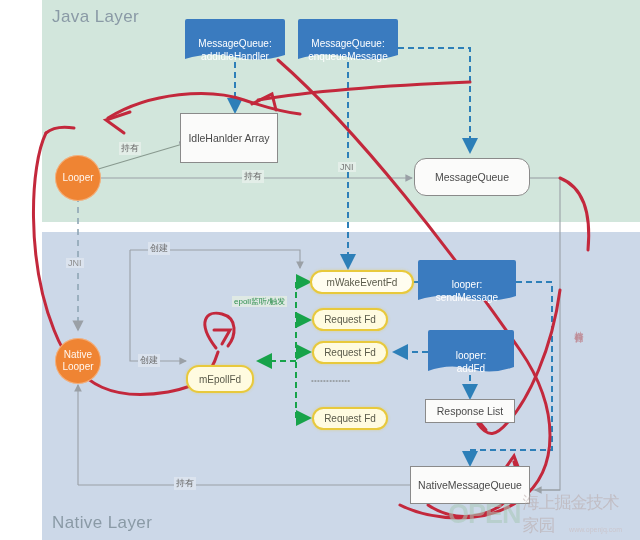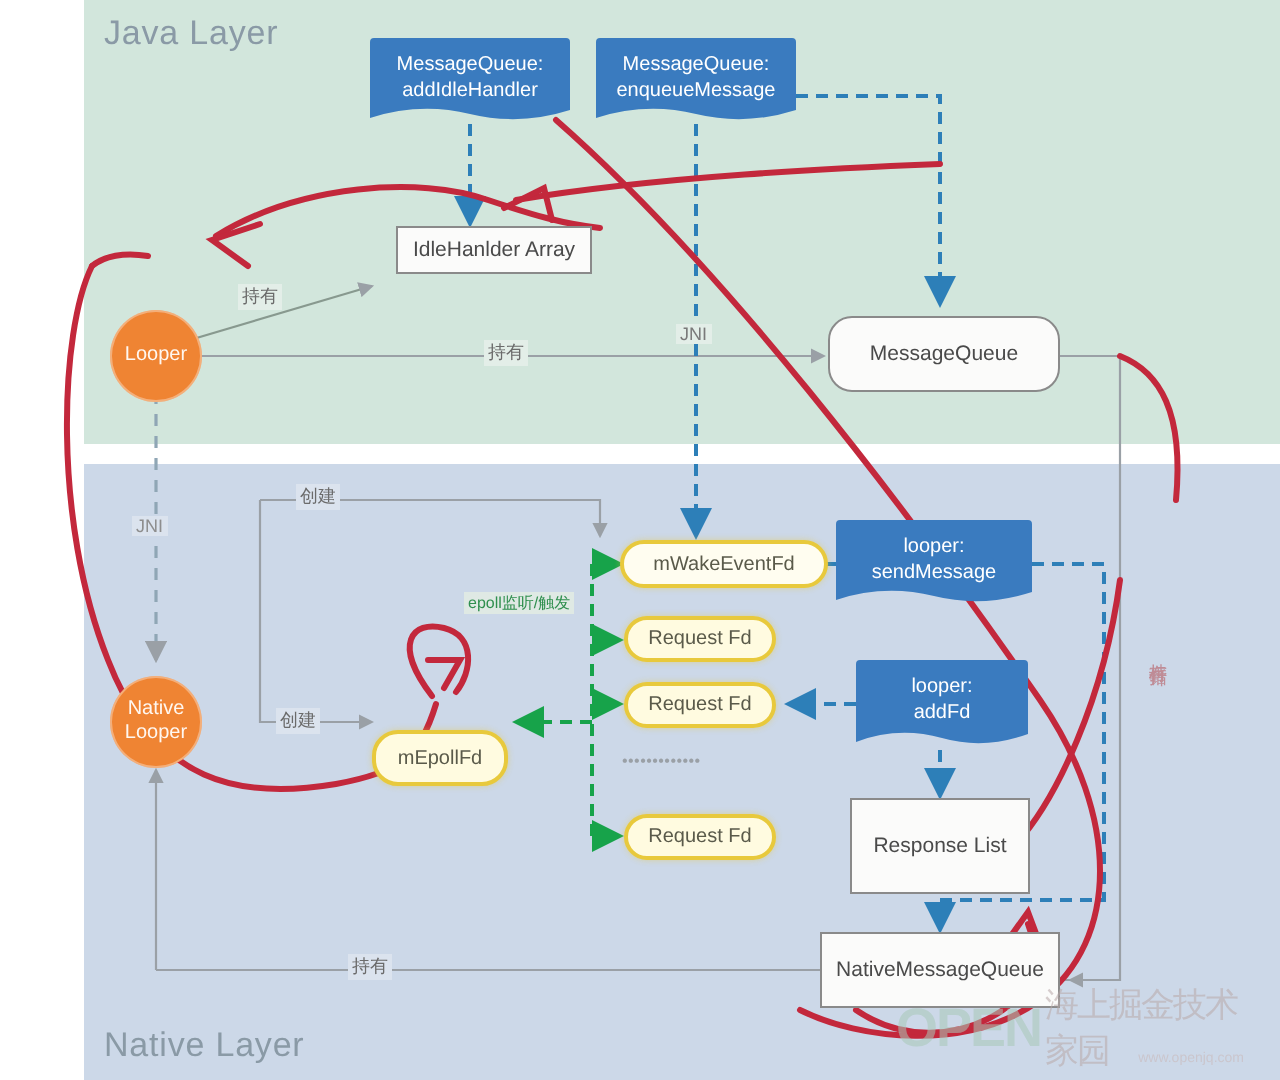--- a/index.html
+++ b/index.html
@@ -24,21 +24,21 @@
        text-align:center;font-size:10px;color:#fff7f0;line-height:12px;
        box-shadow:0 0 0 1px rgba(255,255,255,.35) inset;}
   .pill{position:absolute;background:#fffbe0;border:2px solid #e8c93c;
        border-radius:13px;display:flex;align-items:center;justify-content:center;
        font-size:10px;color:#5a5a4a;box-sizing:border-box;
        box-shadow:0 0 3px rgba(230,200,60,.45);}
   .pill.wake{background:#fffdf0;}
 
   
   .ribbon{position:absolute;color:#ffffff;font-size:10px;line-height:13px;
-       text-align:center;display:flex;align-items:flex-start;justify-content:center;
+       text-align:center;display:flex;align-items:flex-end;justify-content:center;
        padding-top:7px;box-sizing:border-box;}
   .ribbon .rbg{position:absolute;left:0;top:0;width:100%;height:100%;z-index:0;}
   .ribbon .rtx{position:relative;z-index:1;}
 
   
   .chip{position:absolute;font-size:9px;color:#6b6b6b;background:#f4f6f4;
        padding:0 2px;white-space:nowrap;}
   .chip.green{color:#2f8f4e;background:#eaf4ec;}
   .chip.vert{writing-mode:vertical-rl;text-orientation:upright;
        letter-spacing:1px;background:#dfe6f0;color:#8e8e8e;padding:2px 0;}
@@ -162,25 +162,25 @@
     <svg class="rbg" viewBox="0 0 86 45" preserveAspectRatio="none">
       <path d="M0,2 Q0,0 2,0 L84,0 Q86,0 86,2 L86,37
                Q64,45 43,39 Q21,33 0,41 Z" fill="#3a7bbf"></path>
     </svg>
     <div class="rtx">
       <span>looper:</span><br>
       <span>addFd</span>
     </div>
   </div>
 
-  <div class="box" style="left:198px;top:113px;width:98px;height:24px;">IdleHanlder Array</div>
+  <div class="box" style="left:180px;top:113px;width:98px;height:50px;">IdleHanlder Array</div>
 
   <div class="box" style="left:414px;top:158px;width:116px;height:38px;border-radius:12px;">MessageQueue</div>
 
-  <div class="box" style="left:425px;top:399px;width:90px;height:48px;">Response List</div>
+  <div class="box" style="left:425px;top:399px;width:90px;height:24px;">Response List</div>
 
   <div class="box" style="left:410px;top:466px;width:120px;height:38px;">NativeMessageQueue</div>
 
   <div class="circle" style="left:55px;top:155px;width:46px;height:46px;">
     <span>Looper</span>
   </div>
 
   <div class="circle" style="left:55px;top:338px;width:46px;height:46px;">
     <span>Native</span>
     <span>Looper</span>

